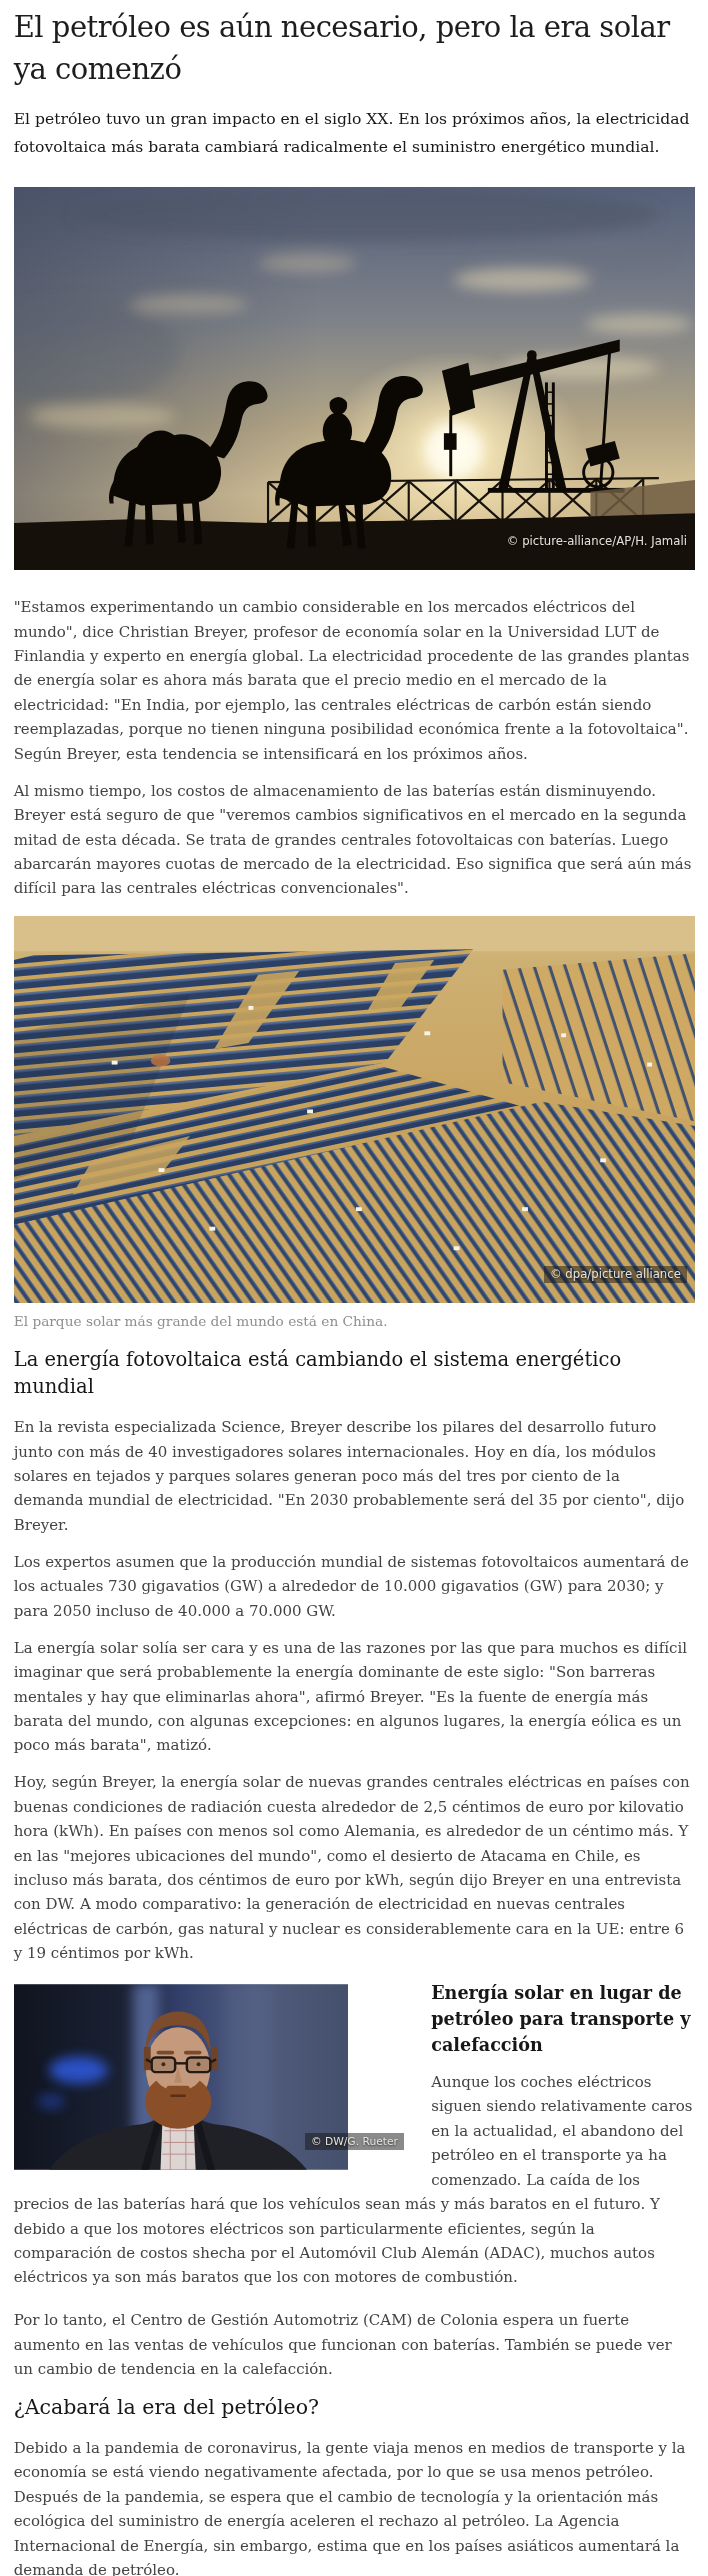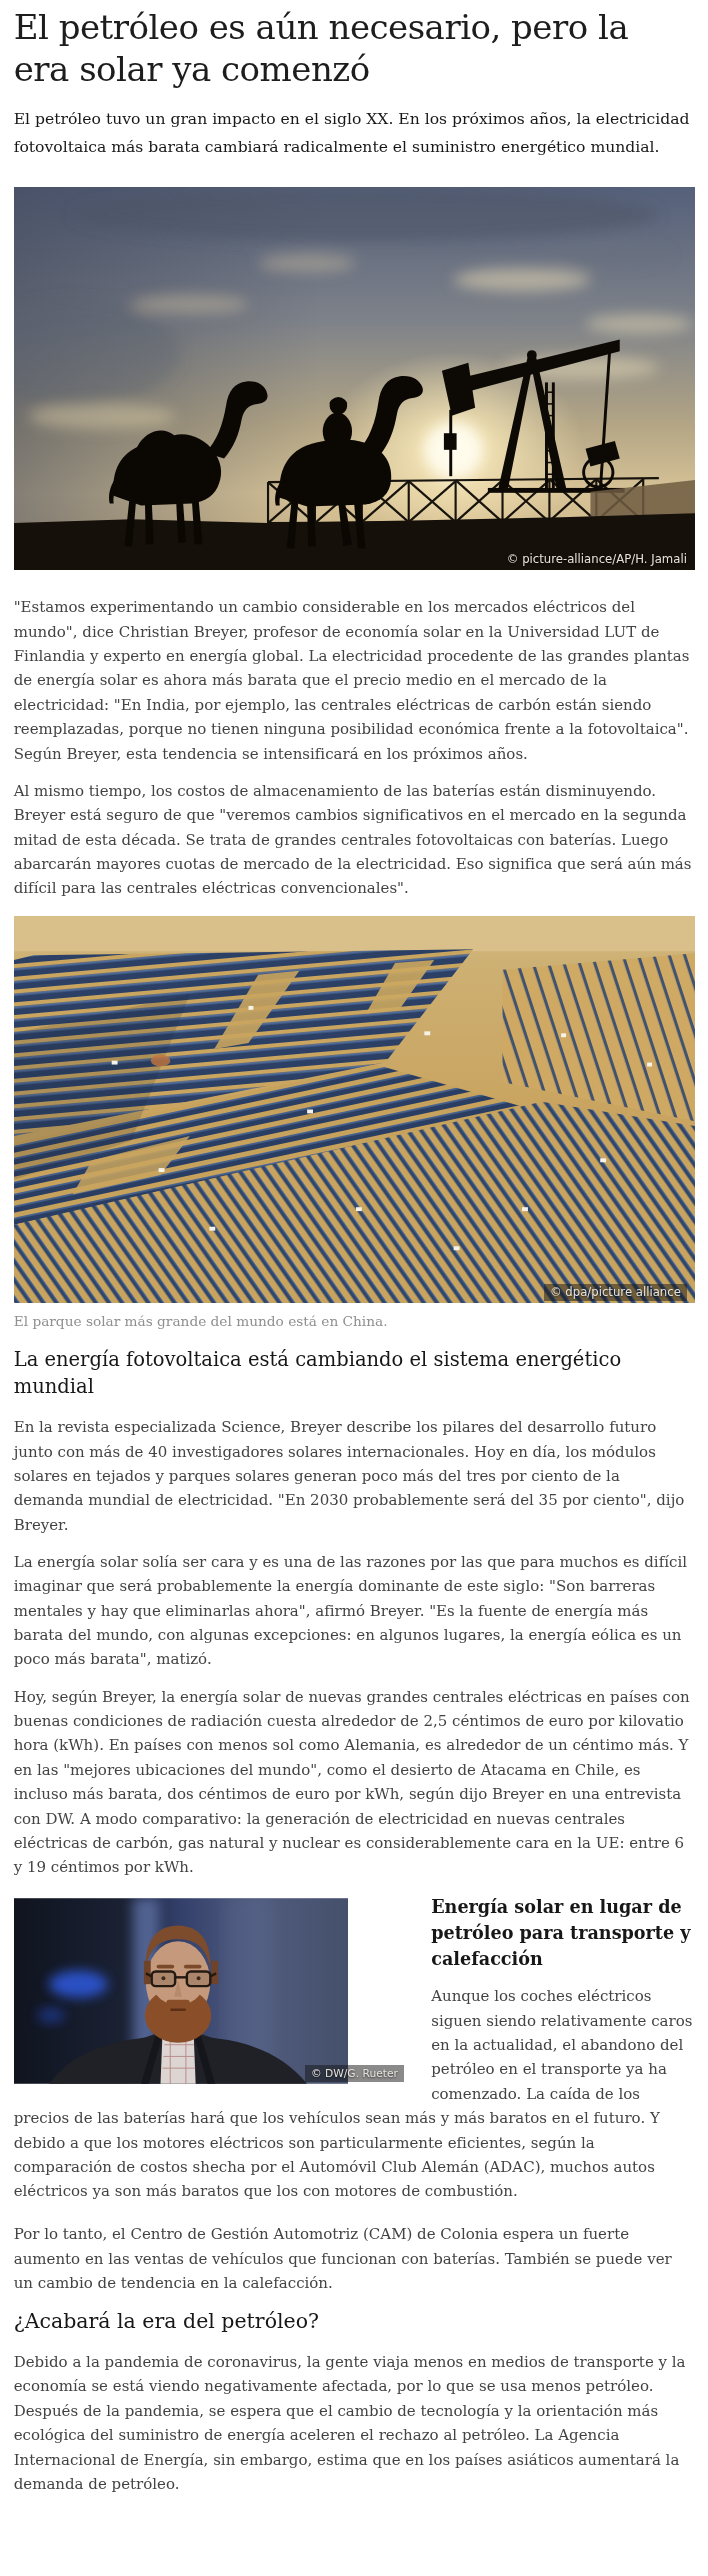--- a/index.html
+++ b/index.html
@@ -1,27 +1,27 @@
 <!DOCTYPE html>
 <html lang="es"><head>
 <meta charset="utf-8">
 <style>
   html,body{margin:0;padding:0;background:#ffffff;}
   body{width:708px;font-family:"DejaVu Serif","Liberation Serif",serif;color:#444;}
   .article{width:708px;min-height:2576px;padding:5.9px 13.7px 19.5px;box-sizing:border-box;background:#fff;}
-  h1.headline{margin:0 0 15.6px;max-width:669px;font-size:34px;line-height:42px;font-weight:normal;
+  h1.headline{margin:0 0 15.6px;max-width:669px;font-size:29px;line-height:42px;font-weight:normal;
               letter-spacing:-0.5px;color:#1d1d1d;}
   p.intro{margin:0 0 25.4px;font-size:15.6px;line-height:28px;color:#181818;}
   p.body{margin:0 0 12.7px;font-size:15px;line-height:24.4px;color:#434343;}
   h2.sect{margin:5.9px 0 14.7px;font-size:19.5px;line-height:27px;font-weight:normal;color:#171717;}
   figure{margin:0;}
   .fig-wide{width:681px;margin:0 0 25.4px;}
   .photo{position:relative;line-height:0;}
   .photo svg{display:block;}
-  .credit{position:absolute;right:7.8px;bottom:2px;font-family:"DejaVu Sans","Liberation Sans",sans-serif;
+  .credit{position:absolute;right:7.8px;bottom:20px;font-family:"DejaVu Sans","Liberation Sans",sans-serif;
           font-size:11.7px;line-height:15.6px;color:#e6e3dc;text-shadow:0 1px 2px rgba(0,0,0,.6);}
   .credit.badge{background:rgba(22,22,22,.5);padding:1px 6px;}
   figcaption{font-size:13.7px;line-height:18.6px;color:#8f8f8f;margin-top:8.8px;}
   .media-block{margin-top:1px;}
   .fig-left{float:left;width:398px;margin:3.9px 19.5px 9.8px 0;}
   h2.sect-right{margin:0 0 11.7px;font-size:17.6px;line-height:26px;font-weight:bold;color:#171717;}
   .clearfix{clear:both;}
 </style>
 </head>
 <body>
@@ -214,20 +214,21 @@
         </g>
         <ellipse cx="150" cy="148" rx="10" ry="6" fill="#c4763d" opacity="0.8"></ellipse>
       </svg>
       <div class="credit badge">© dpa/picture alliance</div>
     </div>
     <figcaption>El parque solar más grande del mundo está en China.</figcaption>
   </figure>
 
   <h2 class="sect">La energía fotovoltaica está cambiando el sistema energético mundial</h2>
   <p class="body">En la revista especializada Science, Breyer describe los pilares del desarrollo futuro junto con más de 40 investigadores solares internacionales. Hoy en día, los módulos solares en tejados y parques solares generan poco más del tres por ciento de la demanda mundial de electricidad. "En 2030 probablemente será del 35 por ciento", dijo Breyer.</p>
+  <p class="body">Los expertos asumen que la producción mundial de sistemas fotovoltaicos aumentará de los actuales 730 gigavatios (GW) a alrededor de 10.000 gigavatios (GW) para 2030; y para 2050 incluso de 40.000 a 70.000 GW.</p>
   <p class="body">La energía solar solía ser cara y es una de las razones por las que para muchos es difícil imaginar que será probablemente la energía dominante de este siglo: "Son barreras mentales y hay que eliminarlas ahora", afirmó Breyer. "Es la fuente de energía más barata del mundo, con algunas excepciones: en algunos lugares, la energía eólica es un poco más barata", matizó.</p>
   <p class="body" style="margin-bottom:14.7px">Hoy, según Breyer, la energía solar de nuevas grandes centrales eléctricas en países con buenas condiciones de radiación cuesta alrededor de 2,5 céntimos de euro por kilovatio hora (kWh). En países con menos sol como Alemania, es alrededor de un céntimo más. Y en las "mejores ubicaciones del mundo", como el desierto de Atacama en Chile, es incluso más barata, dos céntimos de euro por kWh, según dijo Breyer en una entrevista con DW. A modo comparativo: la generación de electricidad en nuevas centrales eléctricas de carbón, gas natural y nuclear es considerablemente cara en la UE: entre 6 y 19 céntimos por kWh.</p>
 
   <section class="media-block">
     <figure class="fig-left">
       <div class="photo">
         <svg width="334" height="186" viewBox="0 0 342 190">
           <defs>
             <linearGradient id="pbg" x1="0" y1="0" x2="1" y2="0">
               <stop offset="0" stop-color="#10141f"></stop>

